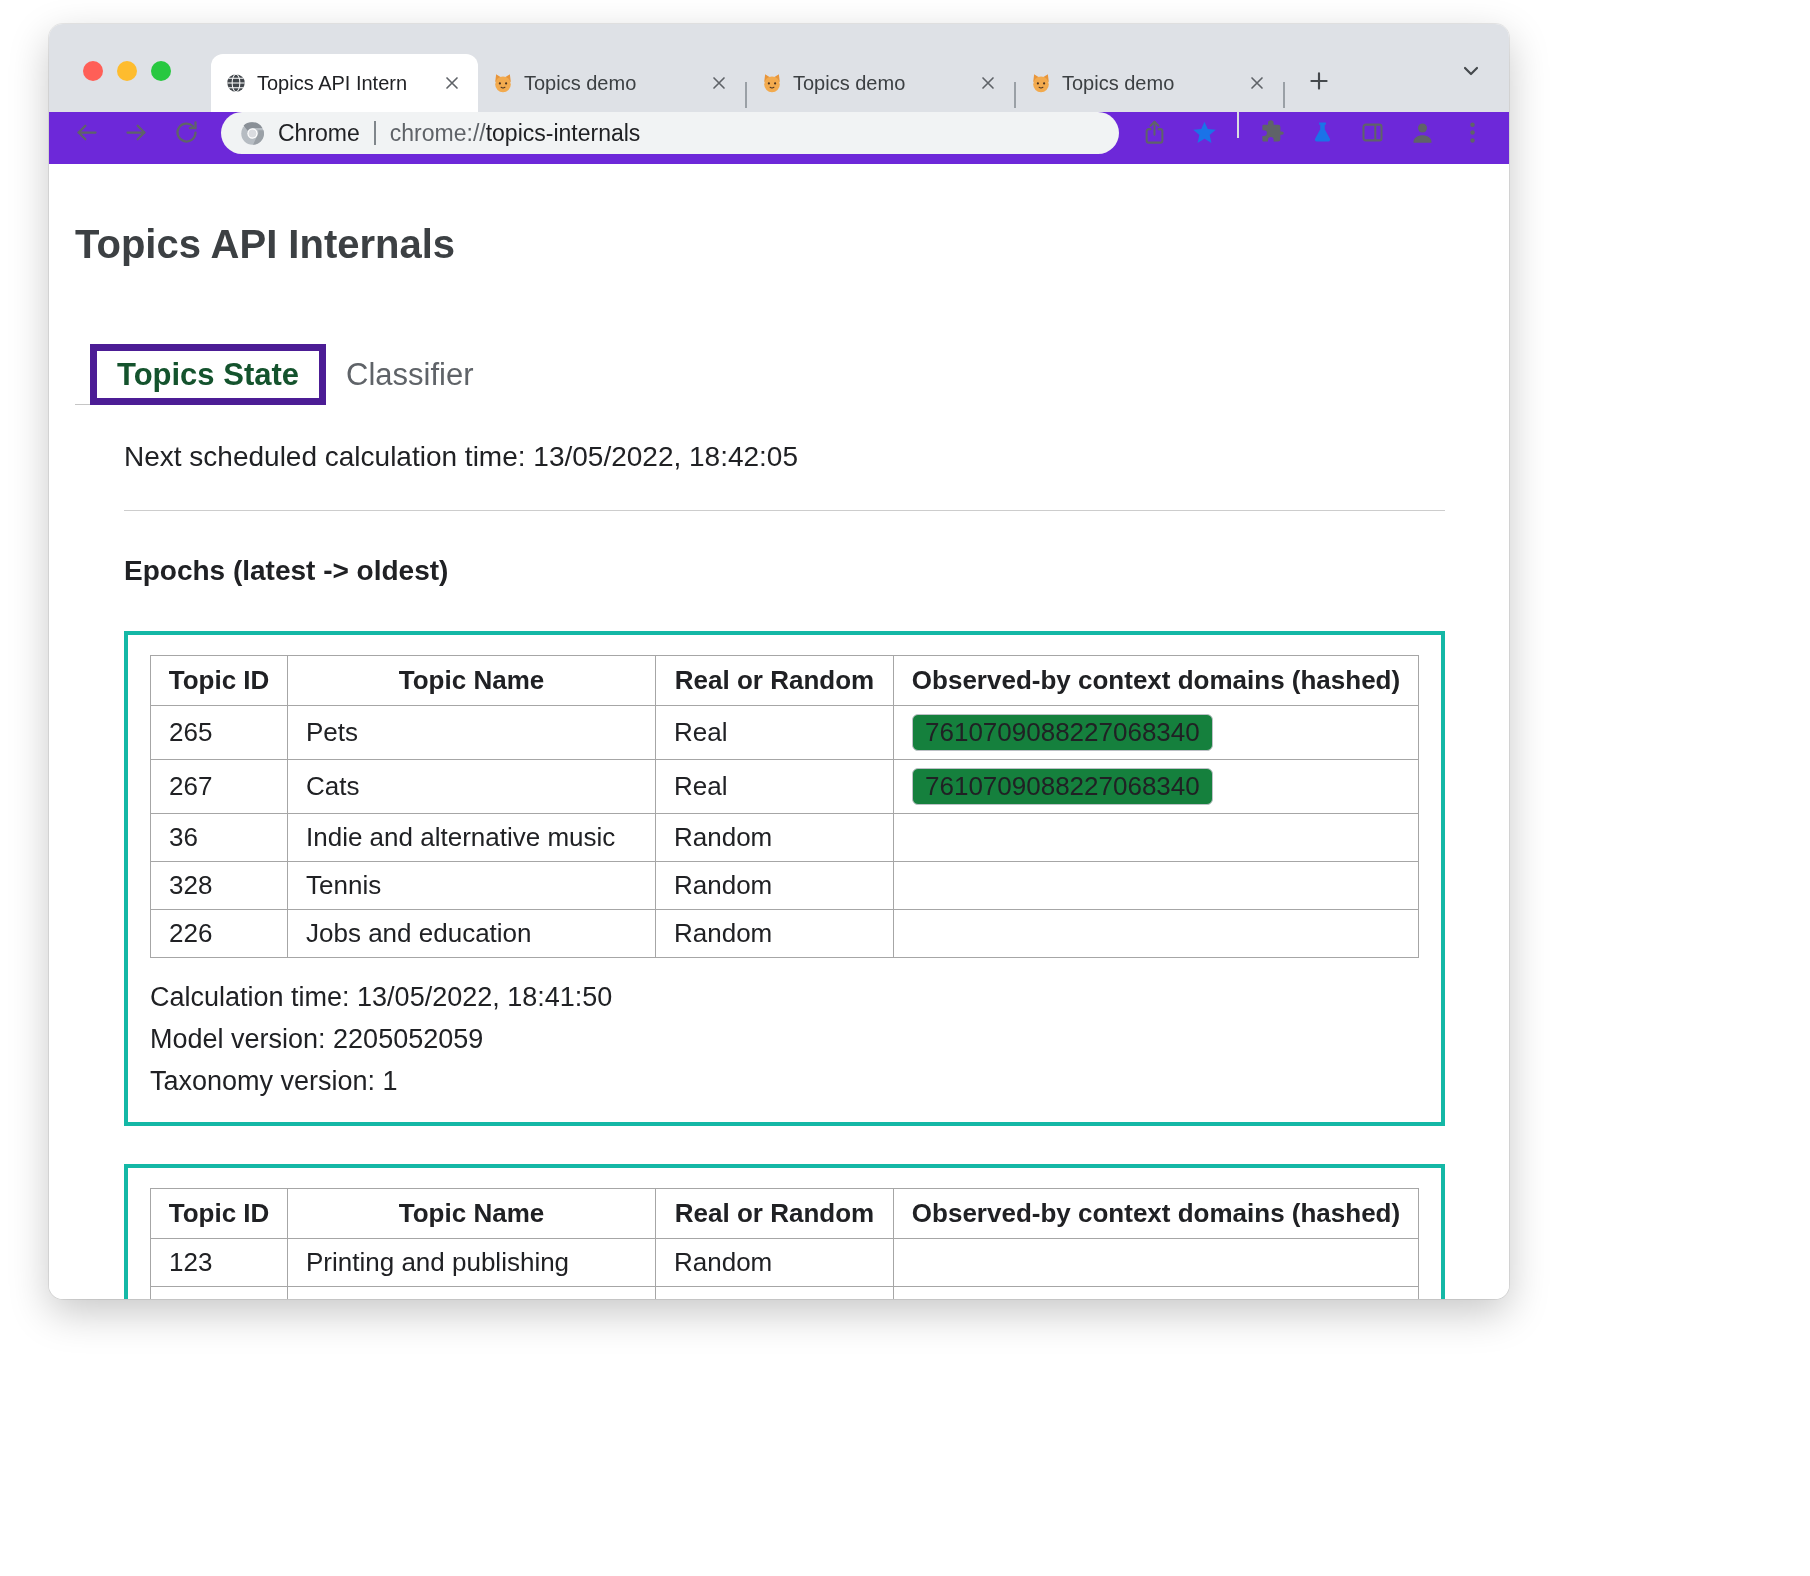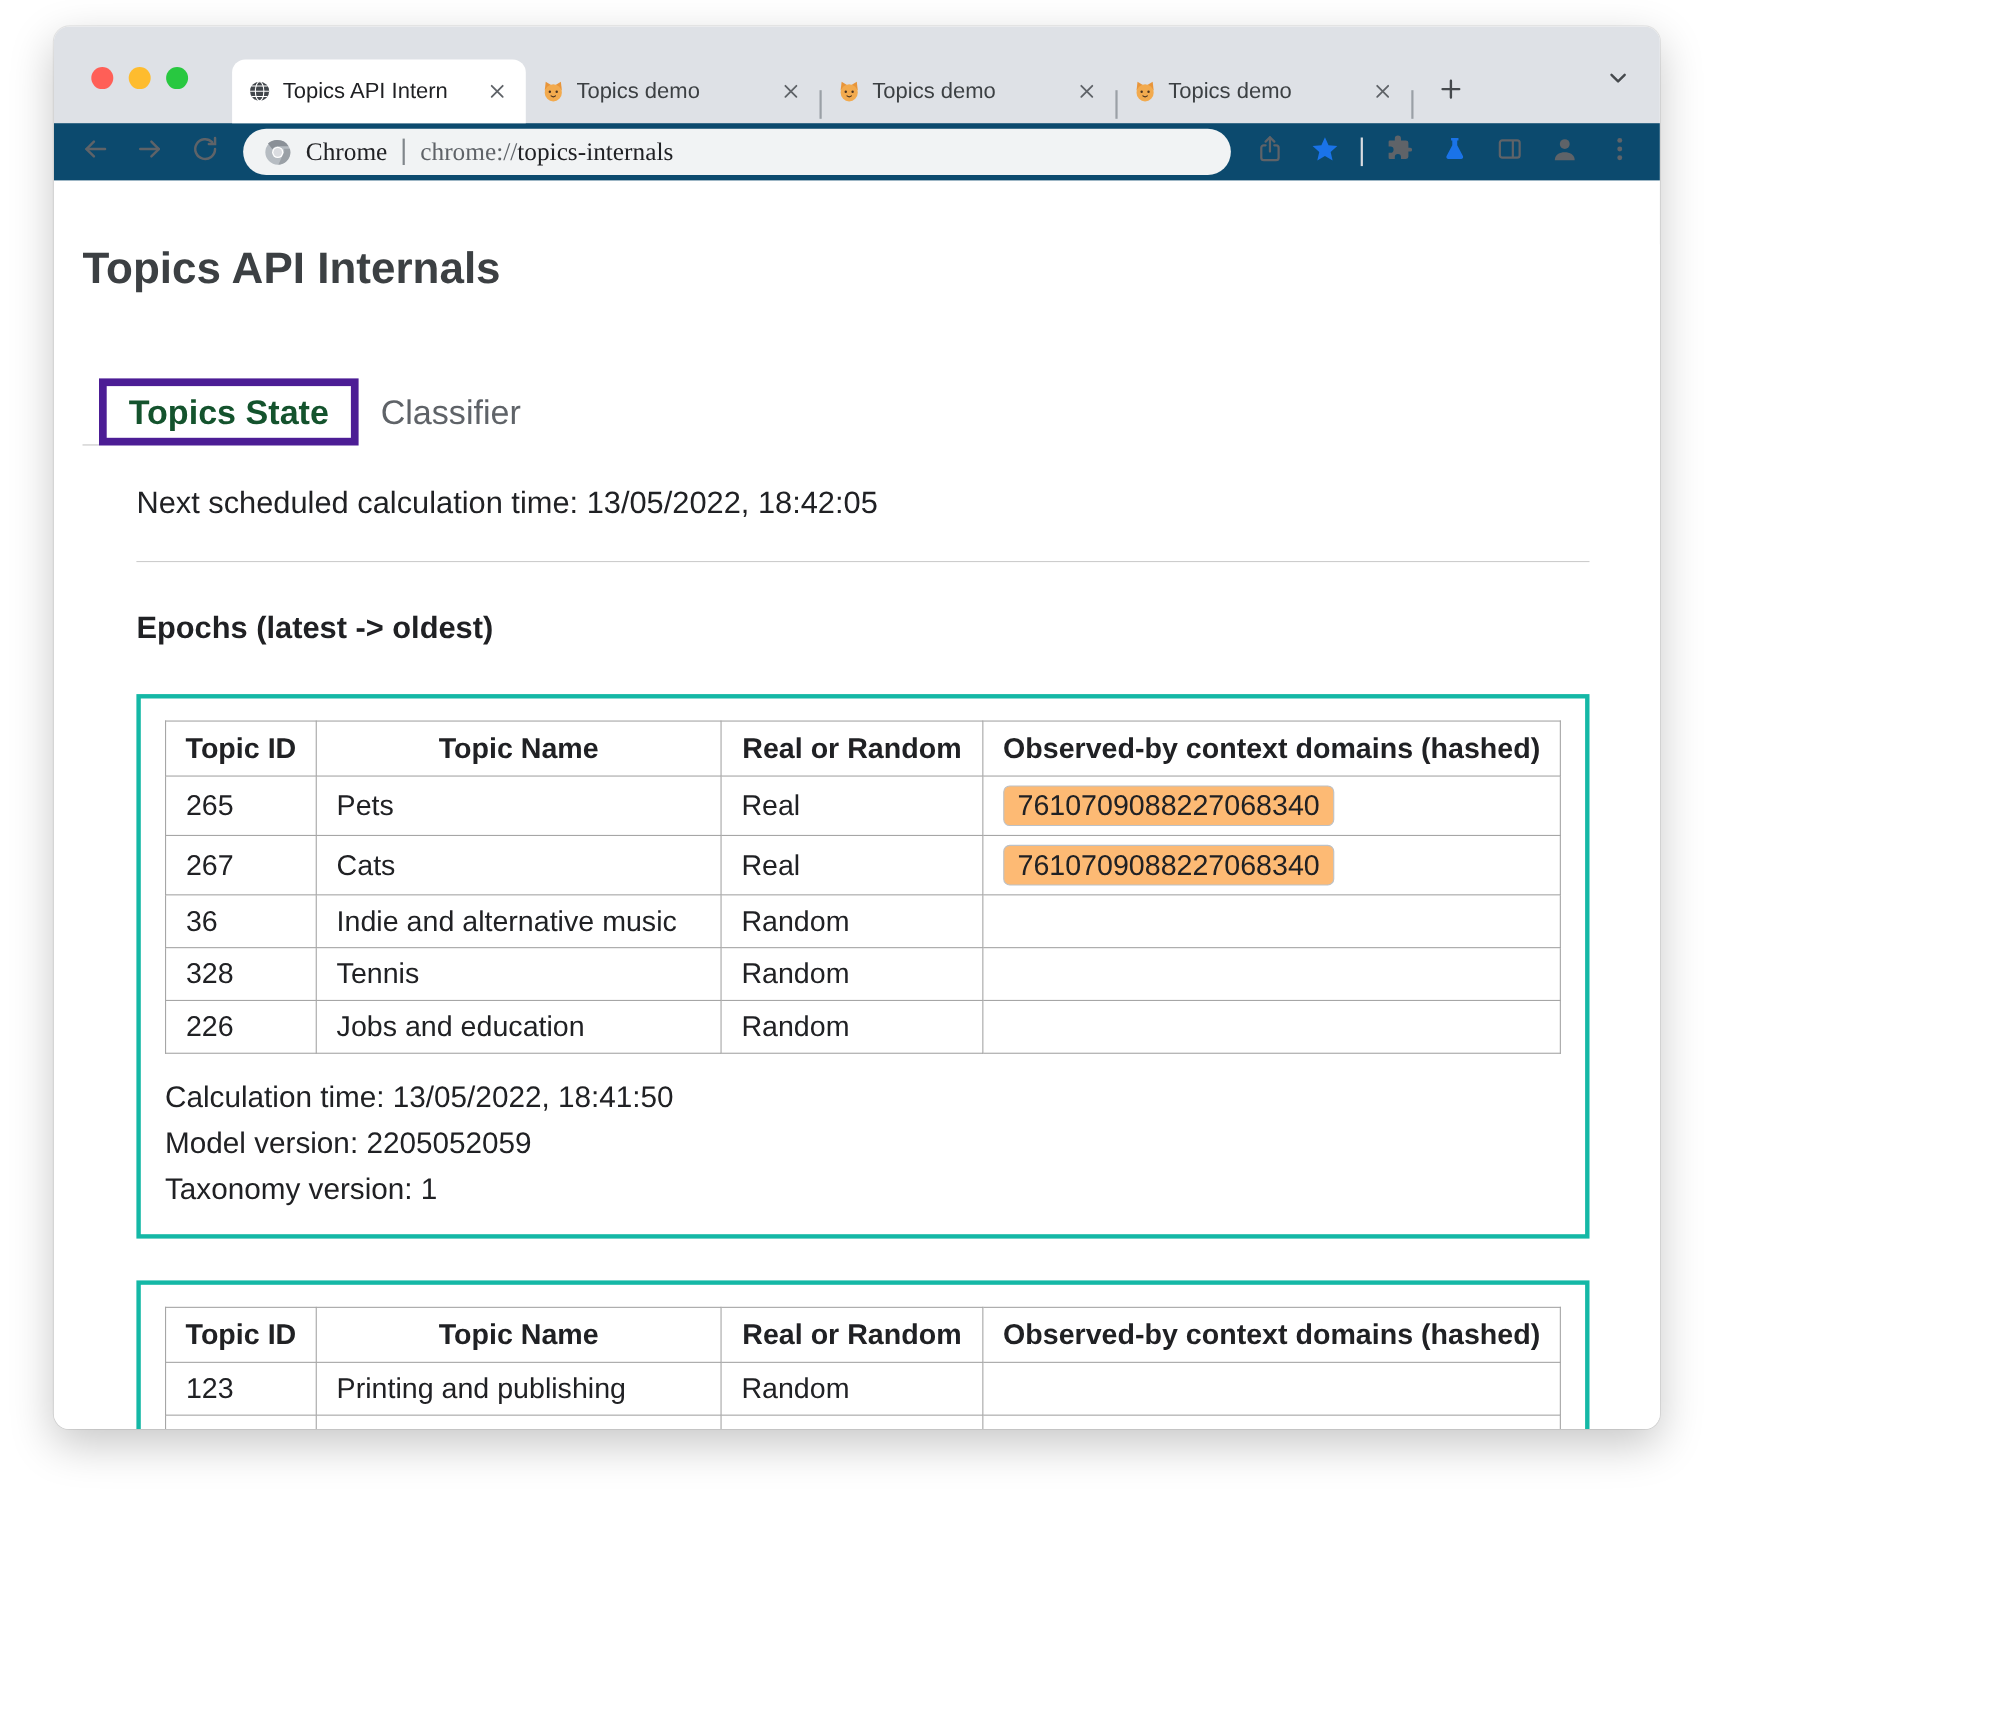--- a/index.html
+++ b/index.html
@@ -36,22 +36,22 @@
   .btab-label { flex:1; white-space:nowrap; overflow:hidden; }
   .btab-close { width:24px; height:24px; display:flex; align-items:center; justify-content:center; border-radius:50%; flex:none; }
   .favicon { width:22px; height:22px; flex:none; display:flex; }
   .favicon svg { width:22px; height:22px; }
   .tab-divider { width:2px; height:26px; background:#9aa0a6; align-self:center; margin-top:24px; }
   .new-tab-btn { width:48px; height:48px; margin:0 0 5px 10px; display:flex; align-items:center; justify-content:center; align-self:flex-end; border-radius:50%; }
   .tab-search-btn { margin-left:auto; margin-right:20px; align-self:center; margin-top:10px; width:36px; height:36px; display:flex; align-items:center; justify-content:center; }
 
   
   .toolbar {
-    height:52px; background:#0c4a6e; display:flex; align-items:center;
-    padding:0 14px; gap:4px;font-family:Liberation Serif, serif;
+    height:52px; background:#6d28d9; display:flex; align-items:flex-start;
+    padding:0 14px; gap:4px;
   }
   .tool-btn { width:46px; height:44px; display:flex; align-items:center; justify-content:center; border-radius:50%; flex:none; }
   .tool-btn svg { width:27px; height:27px; }
   .omnibox {
     flex:1; height:42px; background:#f1f3f4; border-radius:21px;
     display:flex; align-items:center; padding:0 18px; margin:0 8px; min-width:0;
   }
   .chrome-logo { width:27px; height:27px; display:flex; margin-right:12px; flex:none; }
   .chrome-logo svg { width:27px; height:27px; }
   .site-label { font-size:23px; color:#202124; }
@@ -89,21 +89,21 @@
   .topics-table th, .topics-table td {
     border:1px solid #a6a6a6; font-size:26px; color:#202124;
   }
   .topics-table th { font-weight:bold; text-align:center; padding:9px 14px; }
   .topics-table td { text-align:left; padding:8px 18px; }
   .topics-table th:nth-child(1) { width:137px; }
   .topics-table th:nth-child(2) { width:368px; }
   .topics-table th:nth-child(3) { width:238px; }
   .domain-chip {
     display:inline-block; border:1px solid #bdc1c6; border-radius:6px;
-    padding:2px 12px; font-size:26px; background:#fdba74;
+    padding:2px 12px; font-size:26px; background:#15803d;
   }
   .epoch-meta { margin-top:18px; }
   .epoch-meta .meta-line { font-size:27px; line-height:42px; }
 </style>
 </head>
 <body>
 
 <div class="window">
 
   <div class="tabstrip">

